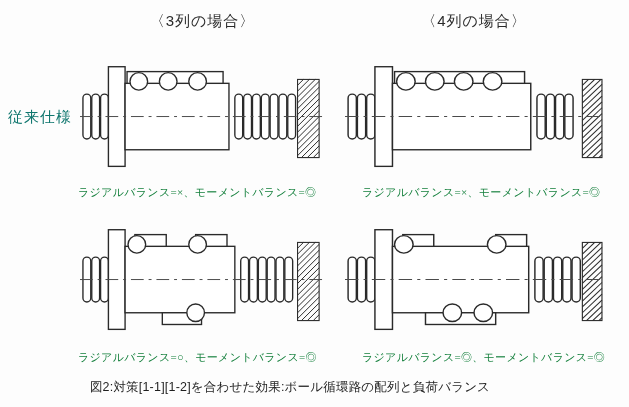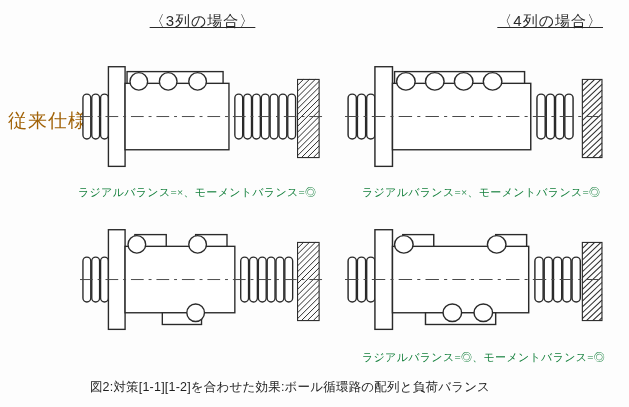--- a/index.html
+++ b/index.html
@@ -1,21 +1,21 @@
 <!DOCTYPE html>
 <html><head>
 <meta charset="utf-8">
 <style>
   html,body{margin:0;padding:0;}
   body{font-family:"Liberation Sans","DejaVu Sans",sans-serif;background:#fff;}
   .page{position:relative;width:629px;height:407px;background:#fdfdfd;overflow:hidden;color:#1f1f1f;}
-  .col-header{position:absolute;top:12px;font-size:15px;text-align:center;letter-spacing:1px;color:#2a2a2a;text-decoration:underline;}
+  .col-header{position:absolute;top:12px;font-size:15px;text-align:center;letter-spacing:1px;color:#2a2a2a;}
   .col-header.left{left:80px;width:245px;}
-  .col-header.right{left:345px;width:258px;text-align:right;}
-  .row-label{position:absolute;left:8px;font-size:19px;color:#a16207;letter-spacing:1px;}
+  .col-header.right{left:345px;width:258px;}
+  .row-label{position:absolute;left:8px;font-size:15px;color:#0f766e;letter-spacing:1px;}
   .row-label.conv{top:108px;}
   .row-label.htf{top:271px;}
   .diagram{position:absolute;width:245px;height:127px;}
   .diagram.d1{left:80px;top:55px;}
   .diagram.d2{left:345px;top:55px;width:258px;}
   .diagram.d3{left:80px;top:218px;}
   .diagram.d4{left:345px;top:218px;width:258px;}
   .balance-caption{position:absolute;font-size:11px;color:#15803d;letter-spacing:0.3px;white-space:nowrap;font-family:Liberation Serif, serif;}
   .cap1{left:78px;top:185px;}
   .cap2{left:362px;top:185px;}
@@ -178,16 +178,17 @@
       <line class="hl" x1="230" y1="97" x2="249" y2="78"></line>
       <line class="hl" x1="230" y1="103" x2="249" y2="84"></line>
       <line class="hl" x1="234" y1="105" x2="249" y2="90"></line>
       <line class="hl" x1="240" y1="105" x2="249" y2="96"></line>
       <line class="hl" x1="246" y1="105" x2="249" y2="102"></line>
       <path class="cl" d="M0 63 H250"></path>
     </svg>
 
   <div class="balance-caption cap1">ラジアルバランス=×、モーメントバランス=◎</div>
   <div class="balance-caption cap2">ラジアルバランス=×、モーメントバランス=◎</div>
+  <div class="balance-caption cap3">ラジアルバランス=○、モーメントバランス=◎</div>
   <div class="balance-caption cap4">ラジアルバランス=◎、モーメントバランス=◎</div>
 
   <div class="fig-caption">図2:対策[1-1][1-2]を合わせた効果:ボール循環路の配列と負荷バランス</div>
 </div>
 
 </body></html>

